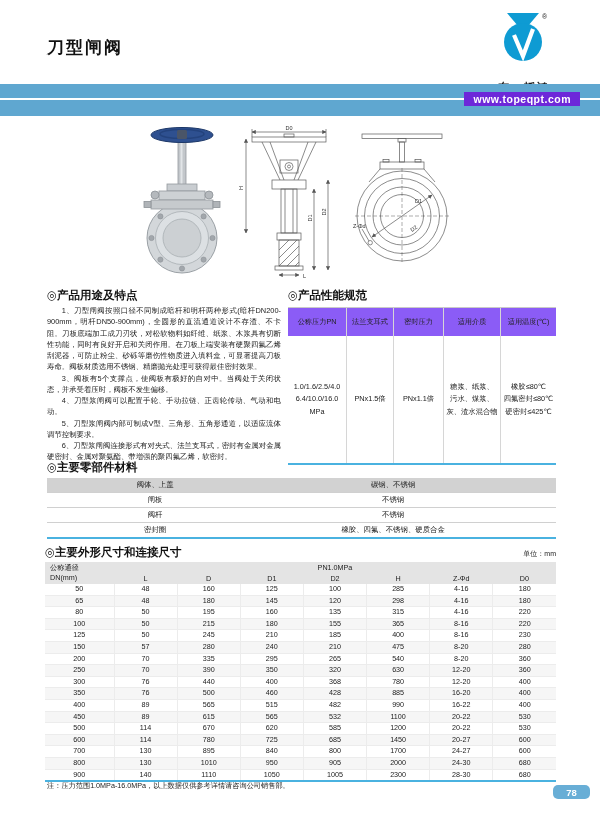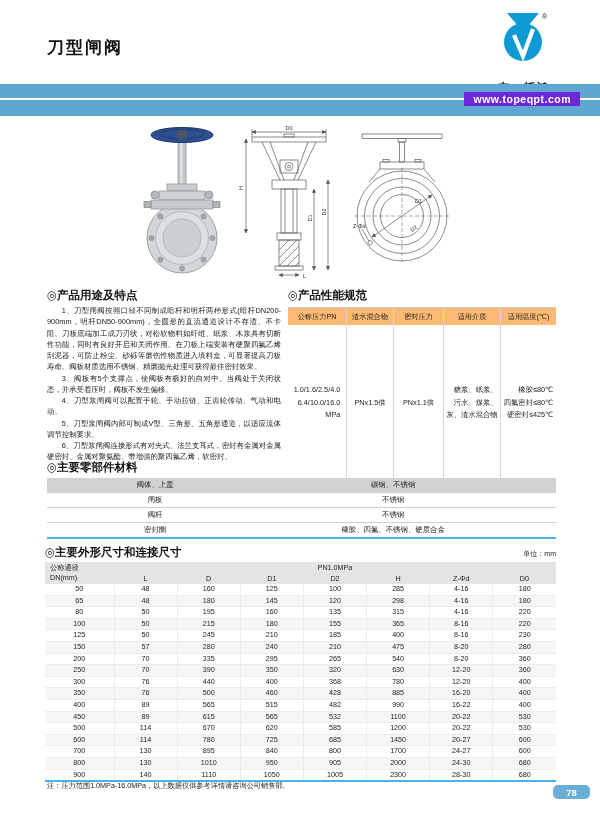--- a/index.html
+++ b/index.html
@@ -29,22 +29,22 @@
   .features{position:absolute;left:47px;top:288px;width:234px;}
   .features .plist{margin-top:3px;}
   .features p{margin:0;font-size:7.4px;line-height:1.52;text-indent:2em;text-align:justify;color:#222;}
 
   
   .specs{position:absolute;left:288px;top:288px;width:268px;}
   .spec-table{margin-top:5px;display:flex;border-top:1px solid #c9c9c9;border-bottom:2px solid #4ab2e0;}
   .spec-col{box-sizing:border-box;}
   .spec-col+.spec-col{border-left:1px solid #d6d6d6;}
   .sc1{width:58px;} .sc2{width:47px;} .sc3{width:50px;} .sc4{width:57px;} .sc5{width:56px;}
-  .spec-th{height:17px;display:flex;align-items:center;justify-content:center;font-size:7.2px;background:#fdba74;color:#222;text-align:center;}
-  .spec-td{height:156px;display:flex;align-items:center;justify-content:center;font-size:7.3px;line-height:1.7;white-space:pre-line;text-align:right;color:#222;}
+  .spec-th{height:28px;display:flex;align-items:center;justify-content:center;font-size:7.2px;background:#8b5cf6;color:#222;text-align:center;}
+  .spec-td{height:127px;display:flex;align-items:center;justify-content:center;font-size:7.3px;line-height:1.7;white-space:pre-line;text-align:center;color:#222;}
 
   
   .materials{position:absolute;left:47px;top:460px;width:509px;}
   table.mat{width:100%;border-collapse:collapse;margin-top:4px;border-bottom:2px solid #4ab2e0;}
   .mat td{height:14px;font-size:7.4px;text-align:center;padding:0;color:#222;border-bottom:1px solid #d0d0d0;}
   .mat tr:first-child{background:#d2d2d2;}
   .mat tr:last-child td{border-bottom:none;}
   .mat td:first-child{width:36%;padding-left:33px;}
 
   
@@ -190,21 +190,21 @@
   <div class="specs">
     <div class="sec-h">◎产品性能规范</div>
     <div class="spec-table">
       <div class="spec-col sc1">
         <div class="spec-th">公称压力PN</div>
         <div class="spec-td">1.0/1.6/2.5/4.0
 6.4/10.0/16.0
 MPa</div>
       </div>
       <div class="spec-col sc2">
-        <div class="spec-th">渣水混合物</div>
+        <div class="spec-th">法兰支耳式</div>
         <div class="spec-td">PNx1.5倍</div>
       </div>
       <div class="spec-col sc3">
         <div class="spec-th">密封压力</div>
         <div class="spec-td">PNx1.1倍</div>
       </div>
       <div class="spec-col sc4">
         <div class="spec-th">适用介质</div>
         <div class="spec-td">糖浆、纸浆、
 污水、煤浆、

